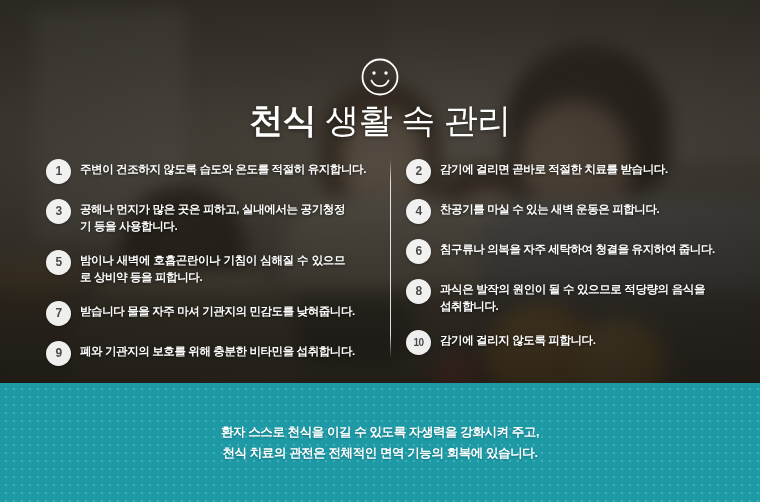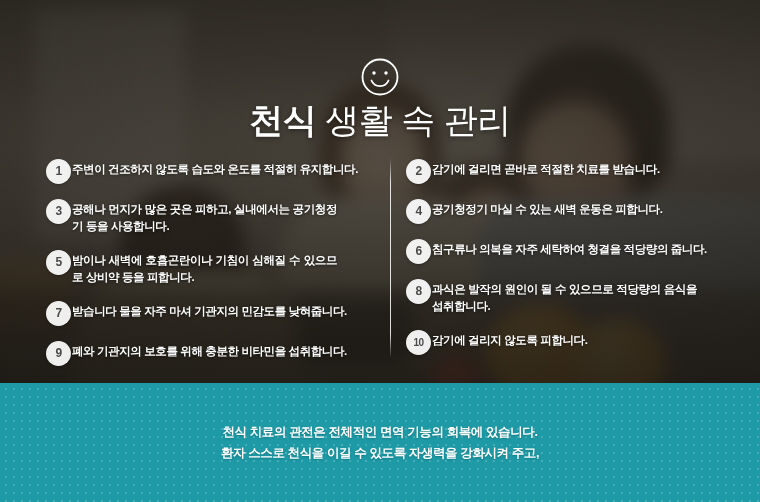--- a/index.html
+++ b/index.html
@@ -197,21 +197,21 @@
     font-size:12px;
     font-weight:700;
     line-height:25px;
     text-align:center;
     margin-top:1px;
     box-shadow:0 1px 3px rgba(0,0,0,.3);
     letter-spacing:-0.5px;
   }
   .badge.wide{ font-size:10px; }
   .item-text{
-    margin-left:1px;
+    margin-left:9px;
     font-size:11.5px;
     font-weight:700;
     line-height:17px;
     letter-spacing:-0.4px;
     text-align:justify;
     text-shadow:0 1px 3px rgba(0,0,0,.55);
     padding-top:3px;
   }
   .item-text.two-line{ width:265px; }
 
@@ -317,41 +317,41 @@
 
       <div class="col col-right">
 
         <div class="item">
           <div class="badge">2</div>
           <div class="item-text">감기에 걸리면 곧바로 적절한 치료를 받습니다.</div>
         </div>
 
         <div class="item">
           <div class="badge">4</div>
-          <div class="item-text">공기청정기 마실 수 있는 새벽 운동은 피합니다.</div>
+          <div class="item-text">찬공기를 마실 수 있는 새벽 운동은 피합니다.</div>
         </div>
 
         <div class="item">
           <div class="badge">6</div>
-          <div class="item-text">침구류나 의복을 자주 세탁하여 청결을 적당량의 줍니다.</div>
+          <div class="item-text">침구류나 의복을 자주 세탁하여 청결을 유지하여 줍니다.</div>
         </div>
 
         <div class="item">
           <div class="badge">8</div>
           <div class="item-text two-line">과식은 발작의 원인이 될 수 있으므로 적당량의 음식을 섭취합니다.</div>
         </div>
 
         <div class="item">
           <div class="badge wide">10</div>
           <div class="item-text">감기에 걸리지 않도록 피합니다.</div>
         </div>
 
       </div>
 
     </div>
   </div>
 
   <div class="footer">
+    <div class="footer-line">환자 스스로 천식을 이길 수 있도록 자생력을 강화시켜 주고,</div>
     <div class="footer-line">천식 치료의 관전은 전체적인 면역 기능의 회복에 있습니다.</div>
-    <div class="footer-line">환자 스스로 천식을 이길 수 있도록 자생력을 강화시켜 주고,</div>
   </div>
 
 </div>
 
 </body></html>

